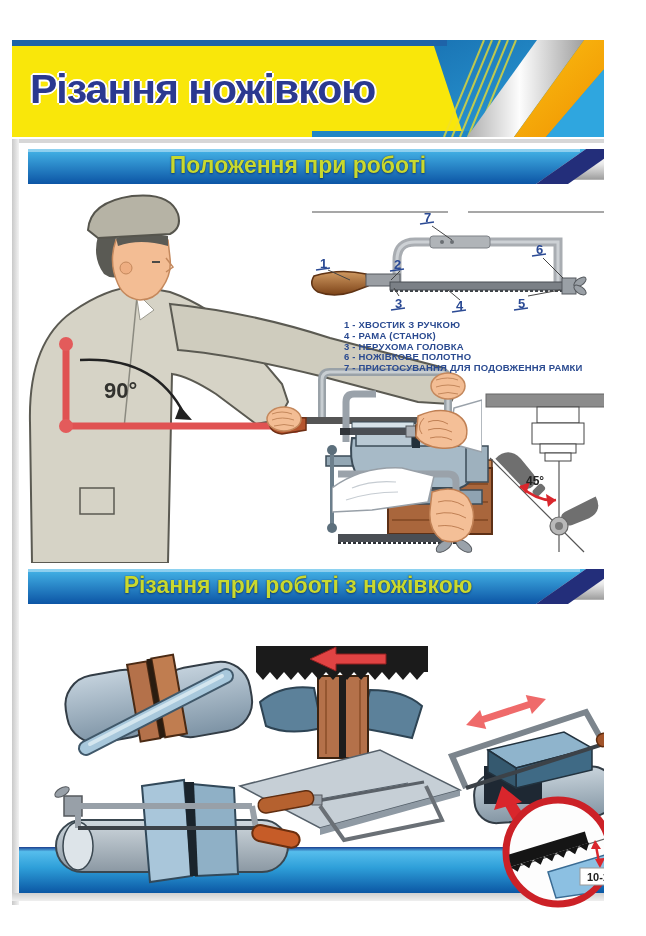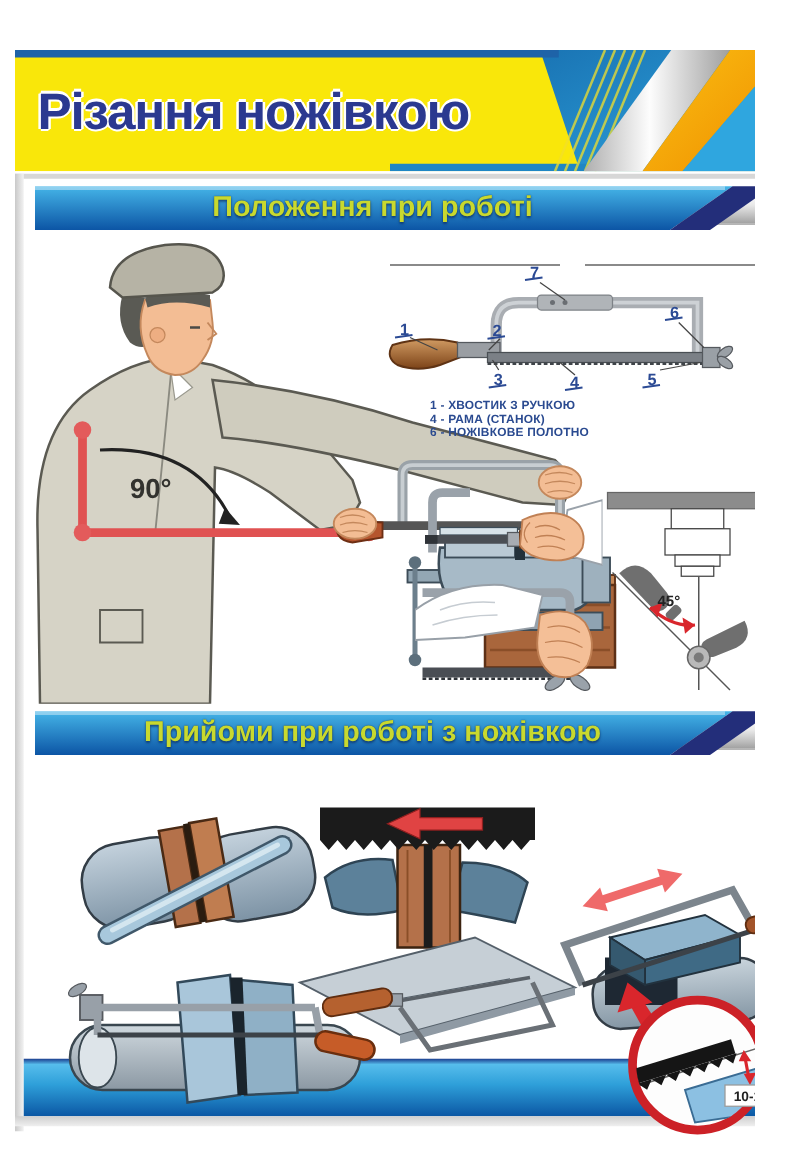--- a/index.html
+++ b/index.html
@@ -211,21 +211,23 @@
         <line x1="214" y1="112" x2="228" y2="110"></line>
           <line x1="232" y1="58" x2="246" y2="56"></line>
         <line x1="120" y1="26" x2="134" y2="24"></line>
       </g>
     </g>
   </svg>
 
   <div class="abs parts-list">
     <div>1 - ХВОСТИК З РУЧКОЮ</div>
     <div>4 - РАМА (СТАНОК)</div>
+    <div>3 - НЕРУХОМА ГОЛОВКА</div>
     <div>6 - НОЖІВКОВЕ ПОЛОТНО</div>
+    <div>7 - ПРИСТОСУВАННЯ ДЛЯ ПОДОВЖЕННЯ РАМКИ</div>
   </div>
 
   <svg class="abs" style="left:332px;top:388px;" width="150" height="68" viewBox="0 0 150 68">
     <path d="M14,54 V14 Q14,6 22,6 H44" fill="none" stroke="#9aa2aa" stroke-width="7"></path>
     <rect x="8" y="40" width="66" height="7" fill="#4a4e54"></rect>
     <rect x="8" y="40" width="10" height="7" fill="#2f3338"></rect>
     <rect x="74" y="38" width="10" height="11" fill="#a7acb2" stroke="#55595e" stroke-width="1"></rect>
     <path d="M84,37 Q100,33 112,38 L112,50 Q98,54 84,50 Z" fill="#b66a3a" stroke="#6e3a16" stroke-width="1.5"></path>
     <path d="M122,20 L150,12 L150,64 L128,58 Q118,40 122,20 Z" fill="#ffffff" stroke="#9aa2aa" stroke-width="1.5"></path>
     <path d="M86,28 Q108,18 124,26 Q138,34 134,50 Q128,62 108,60 Q90,58 84,48 Z" fill="#f4bf97" stroke="#c08054" stroke-width="1.5"></path>
@@ -271,21 +273,21 @@
       <text x="44" y="99" font-size="12" font-weight="bold" fill="#222222">45°</text>
     </g>
   </svg>
 
   <div class="abs silver-bar" style="left:500px;top:573px;"></div>
   <svg class="abs sec-banner" style="left:28px;top:567px;" width="595" height="37" viewBox="0 0 595 37">
     <polygon points="0,2 558,2 508,37 0,37" fill="url(#gSec)"></polygon>
     <polygon points="558,2 590,2 540,37 508,37" fill="#232e7a"></polygon>
     <rect x="0" y="2" width="552" height="3" fill="#ffffff" opacity=".4"></rect>
   </svg>
-  <div class="abs sec-text" style="left:28px;top:572px;">Прийоми при роботі з ножівкою</div>
+  <div class="abs sec-text" style="left:28px;top:572px;">Різання при роботі з ножівкою</div>
 
   <svg class="abs" style="left:58px;top:632px;" width="200" height="140" viewBox="0 0 200 140">
     <defs>
       <linearGradient id="gSteelA" x1="0" y1="0" x2="0" y2="1">
         <stop offset="0" stop-color="#c3d1dc"></stop>
           <stop offset="1" stop-color="#7d93a5"></stop>
       </linearGradient>
     </defs>
     <g transform="rotate(-10 55 75)">
         <rect x="8" y="40" width="90" height="68" rx="30" fill="url(#gSteelA)" stroke="#333d46" stroke-width="2"></rect>

